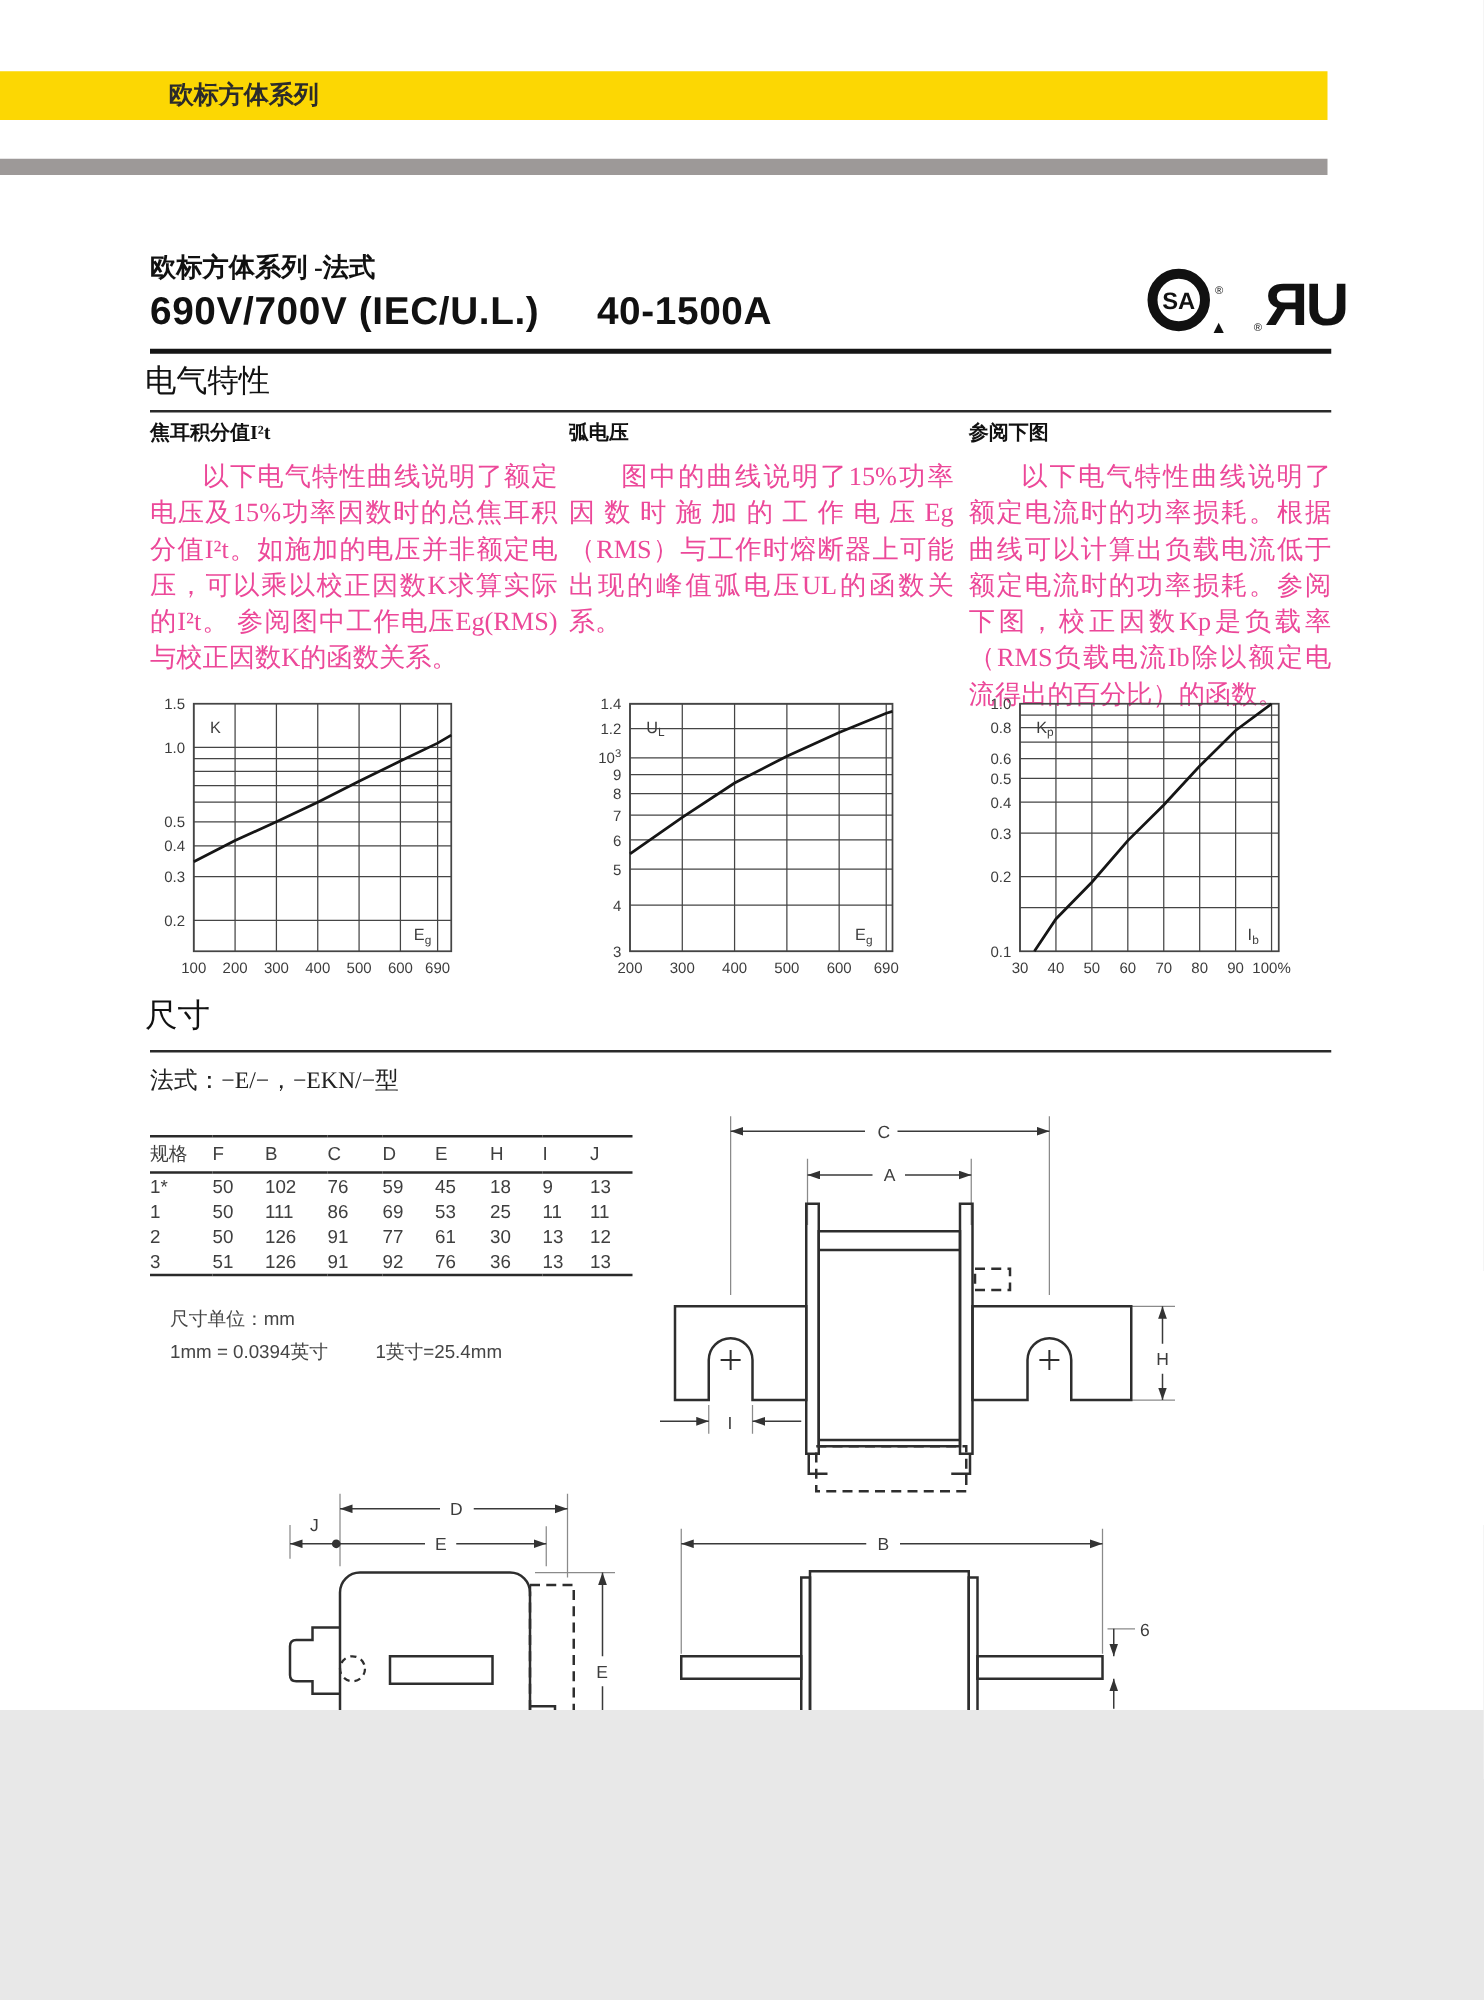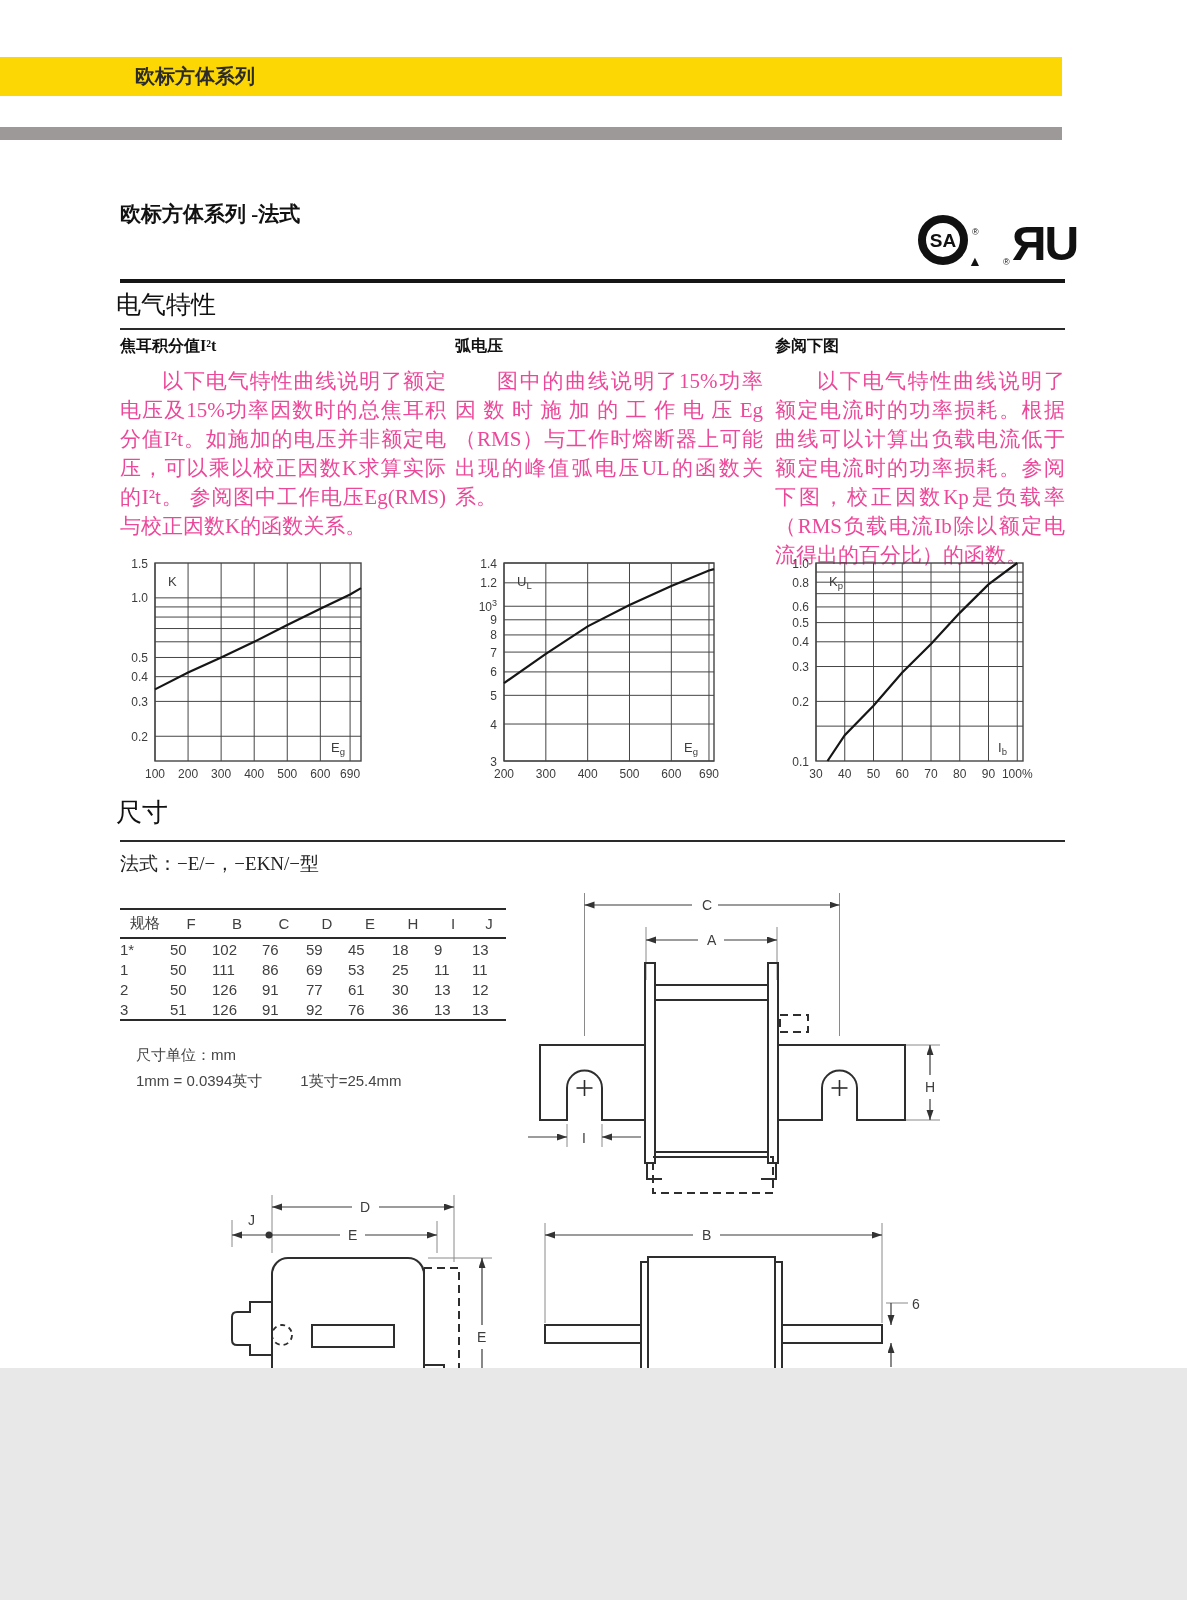--- a/index.html
+++ b/index.html
@@ -17,38 +17,41 @@
   .sec-title{left:116px;font-family:"Liberation Serif",serif;font-weight:400;color:#111;}
   .col{top:336px;}
   .col h3{margin:0 0 10px 0;font-family:"Liberation Serif",serif;font-size:16px;color:#111;}
   .col p{margin:0;font-family:"Liberation Serif",serif;font-size:21px;line-height:29px;
          text-align:justify;text-indent:2em;color:#ec4899;}
   .type-line{left:120px;top:851px;font-family:"Liberation Serif",serif;font-size:19px;color:#222;}
   .dim-table{left:120px;top:908px;}
   .dim-table table{border-collapse:collapse;width:386px;table-layout:fixed;
         border-top:2px solid #2a2a2a;border-bottom:2px solid #2a2a2a;
         font-size:15px;color:#3f3f3f;}
-  .dim-table th{font-weight:400;text-align:center;border-bottom:2px solid #2a2a2a;padding:4px 0 4px 0;}
+  .dim-table th{font-weight:400;text-align:left;border-bottom:2px solid #2a2a2a;padding:4px 0 4px 0;}
   .dim-table td{padding:1.5px 0;text-align:left;}
   .note{left:136px;font-size:15px;color:#454545;}
   .footer{left:520px;top:1506px;width:452px;text-align:right;font-size:15px;color:#2e2e2e;font-weight:600;}
   .footer .brand{font-weight:700;margin-right:18px;}
   .pagenum{left:1020px;top:1506px;width:34px;text-align:right;font-size:15px;color:#8b5cf6;}
   svg text{font-family:"Liberation Sans",sans-serif;}
 </style>
 </head>
 <body>
 
 <div class="page">
 
   <div class="abs banner"></div>
   <div class="abs banner-text">欧标方体系列</div>
   <div class="abs graybar"></div>
 
   <div class="abs subtitle">欧标方体系列 -法式</div>
+  <div class="abs title">
+    <span>690V/700V (IEC/U.L.)</span><span class="gap">40-1500A</span>
+  </div>
 
   <svg class="abs" style="left:900px;top:208px" width="180" height="66" viewBox="0 0 180 66">
     <g>
       <circle cx="43" cy="32" r="21" fill="none" stroke="#111" stroke-width="8"></circle>
       <text x="43" y="39" text-anchor="middle" font-size="19" font-weight="700" font-family="Liberation Serif,serif" fill="#111">SA</text>
       <text x="72" y="27" font-size="9" fill="#111">®</text>
       <text x="68" y="58" font-size="14" fill="#111">▲</text>
     </g>
     <g>
       <text x="103" y="57" font-size="9" fill="#111">®</text>

